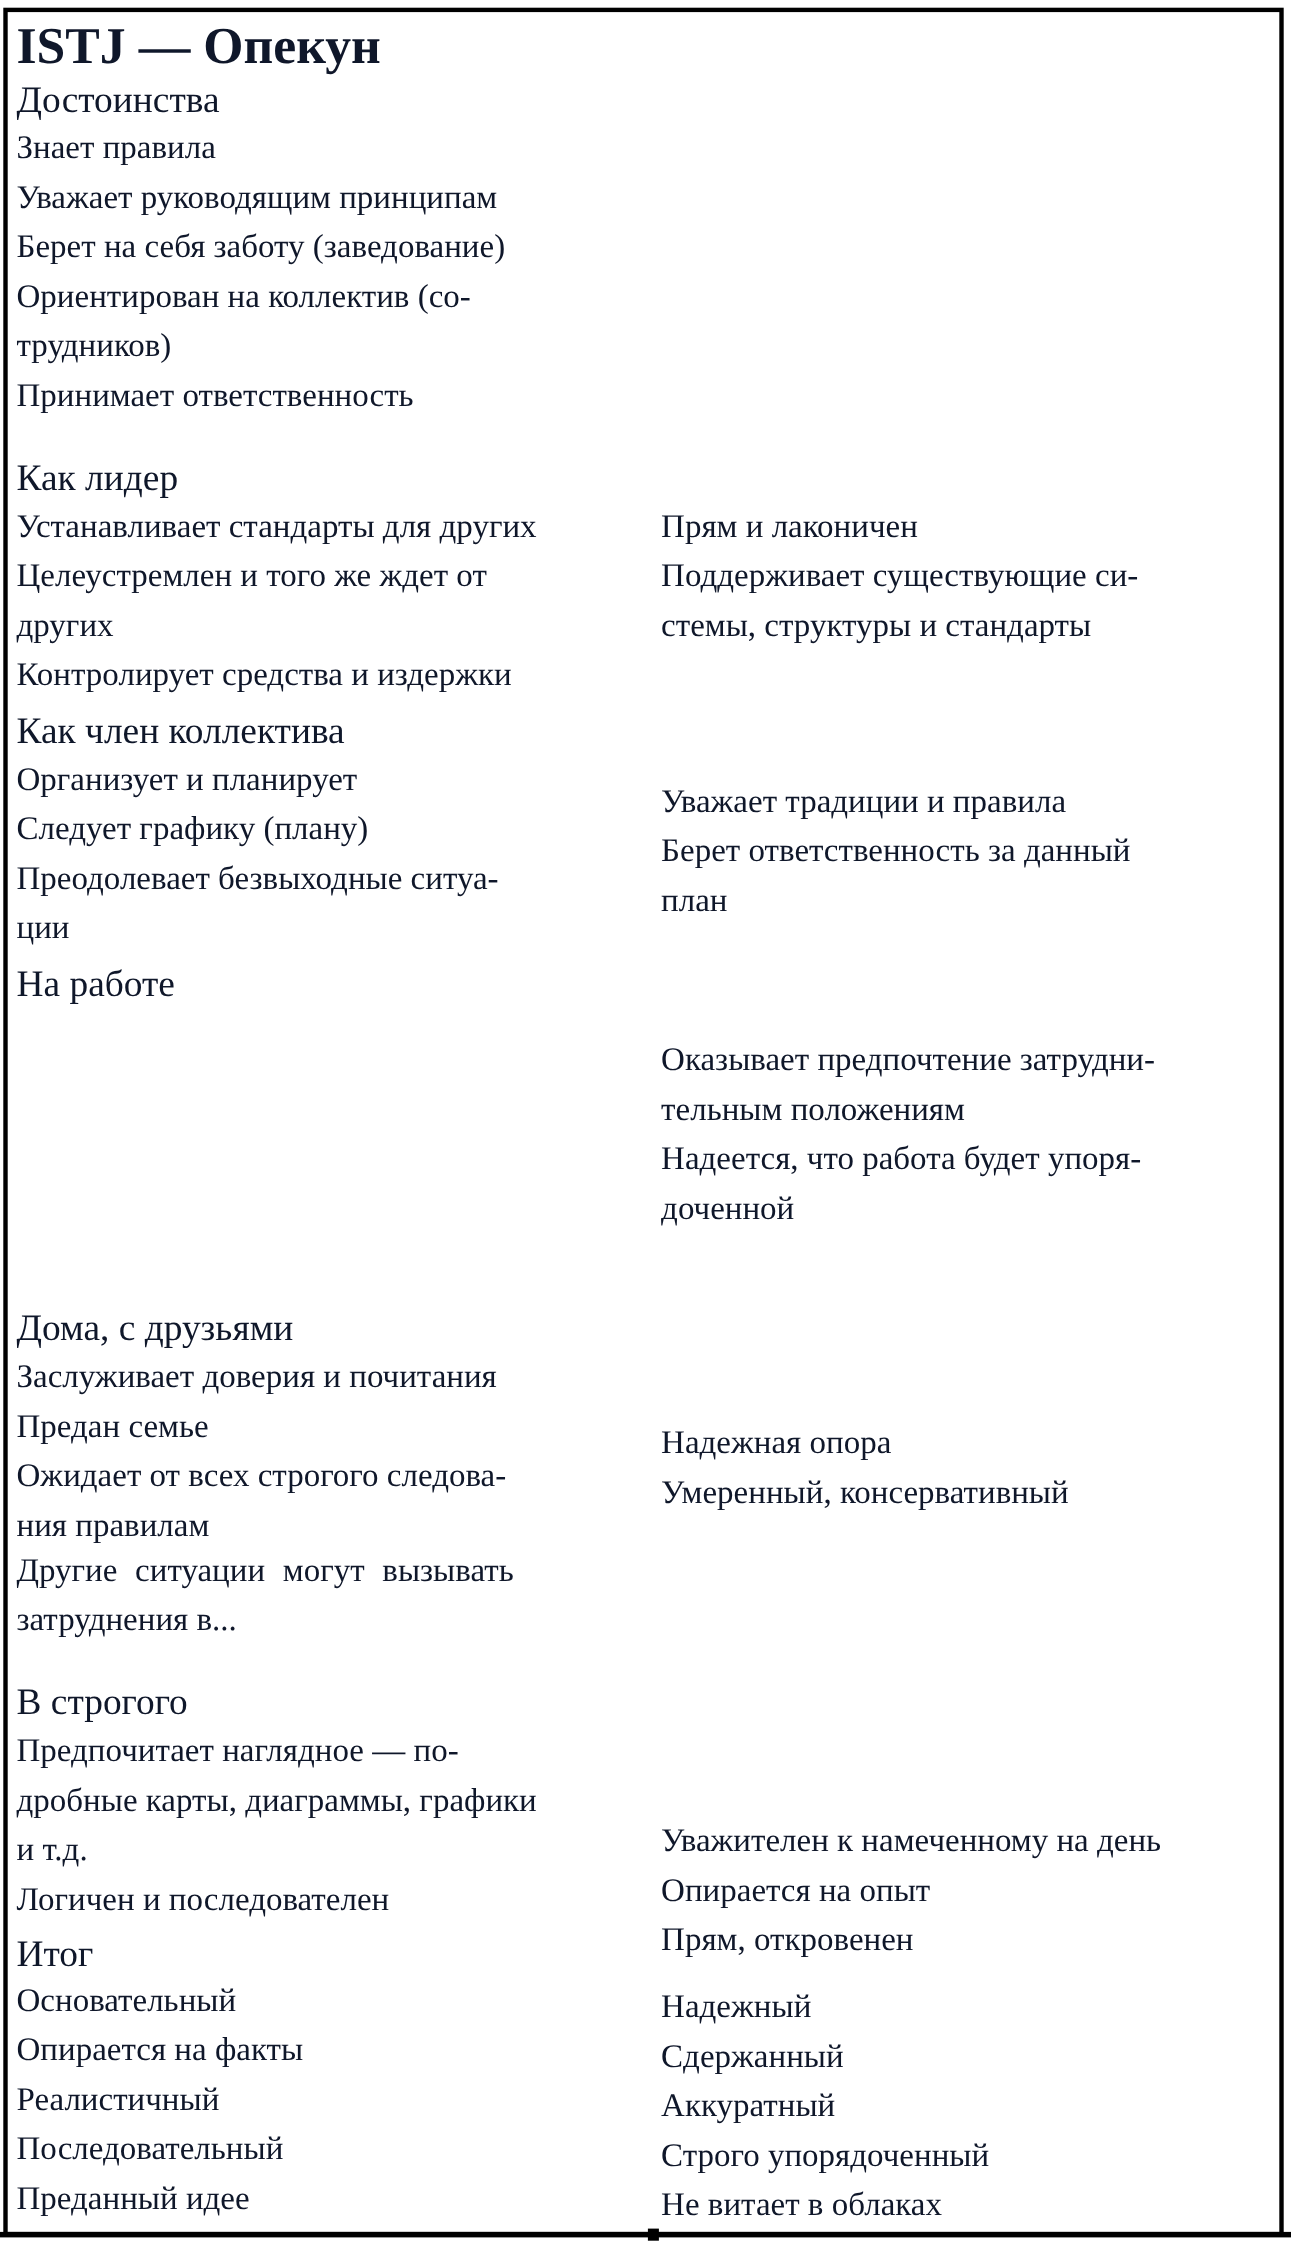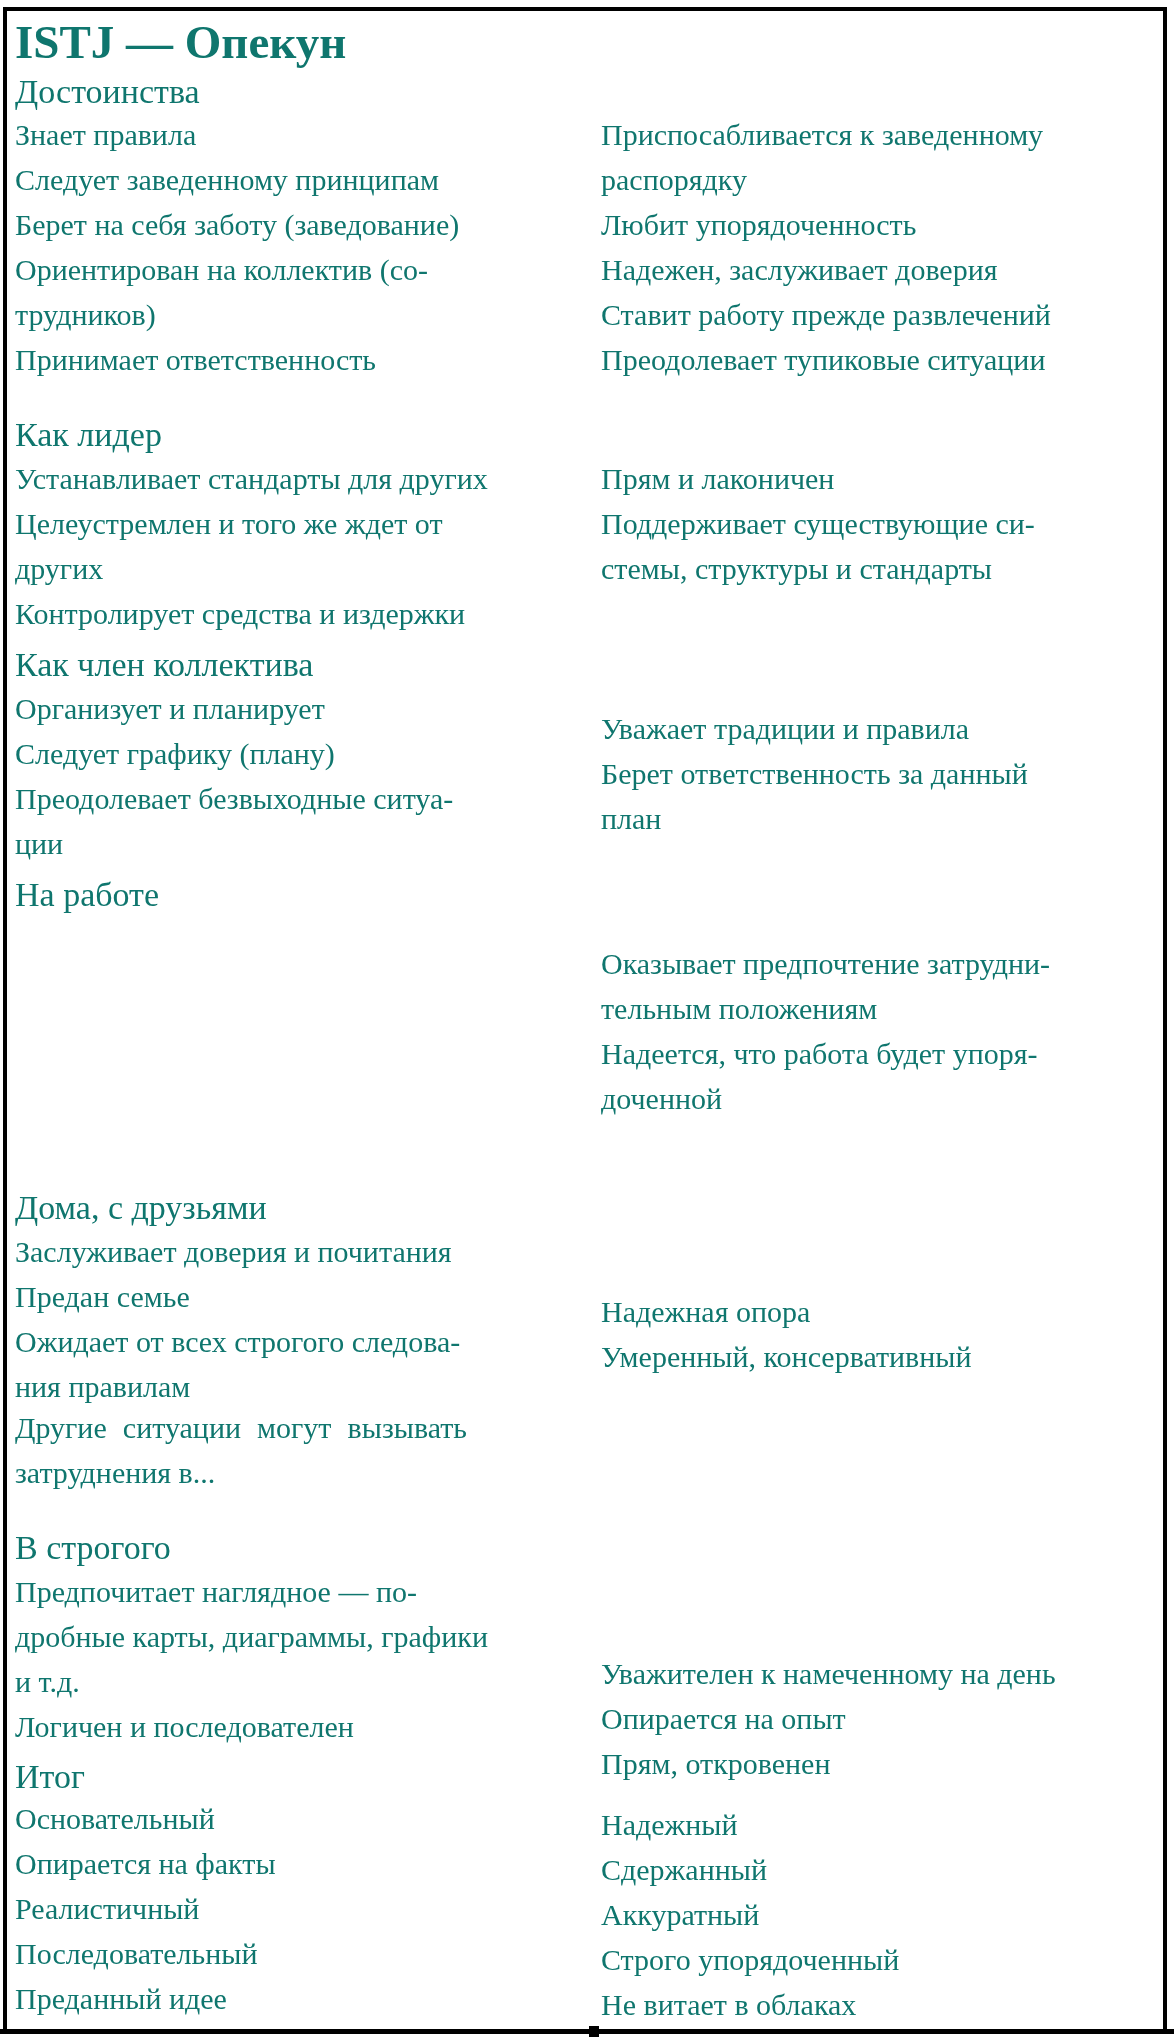--- a/index.html
+++ b/index.html
@@ -1,20 +1,20 @@
 <!DOCTYPE html>
 <html lang="ru"><head>
 <meta charset="utf-8">
 <style>
   html,body{margin:0;padding:0;background:#ffffff;}
   .page{
     position:relative;
     width:1174px;height:2041px;
     background:#ffffff;
-    color:#0f766e;
+    color:#0f172a;
     font-family:"Liberation Serif","DejaVu Serif",serif;
     overflow:hidden;
   }
   .frame{
     position:absolute;left:3px;top:7px;
     width:1164px;height:2026px;
     border:4px solid #000;
     box-sizing:border-box;
   }
   .title{
@@ -51,31 +51,25 @@
 <body>
 
 <div class="page">
 
   <div class="frame"></div>
 
   <div class="title">ISTJ — Опекун</div>
 
   <div class="h" style="top:72px">Достоинства</div>
   <div class="t" style="top:112px">Знает правила
-Следует заведенному принципам
+Уважает руководящим принципам
 Берет на себя заботу (заведование)
 Ориентирован на коллектив (со-
 трудников)
 Принимает ответственность</div>
-  <div class="t r" style="top:112px">Приспосабливается к заведенному
-распорядку
-Любит упорядоченность
-Надежен, заслуживает доверия
-Ставит работу прежде развлечений
-Преодолевает тупиковые ситуации</div>
 
   <div class="h" style="top:415px">Как лидер</div>
   <div class="t r" style="top:456px">Прям и лаконичен
 Поддерживает существующие си-
 стемы, структуры и стандарты</div>
   <div class="t" style="top:456px">Устанавливает стандарты для других
 Целеустремлен и того же ждет от
 других
 Контролирует средства и издержки</div>
 

